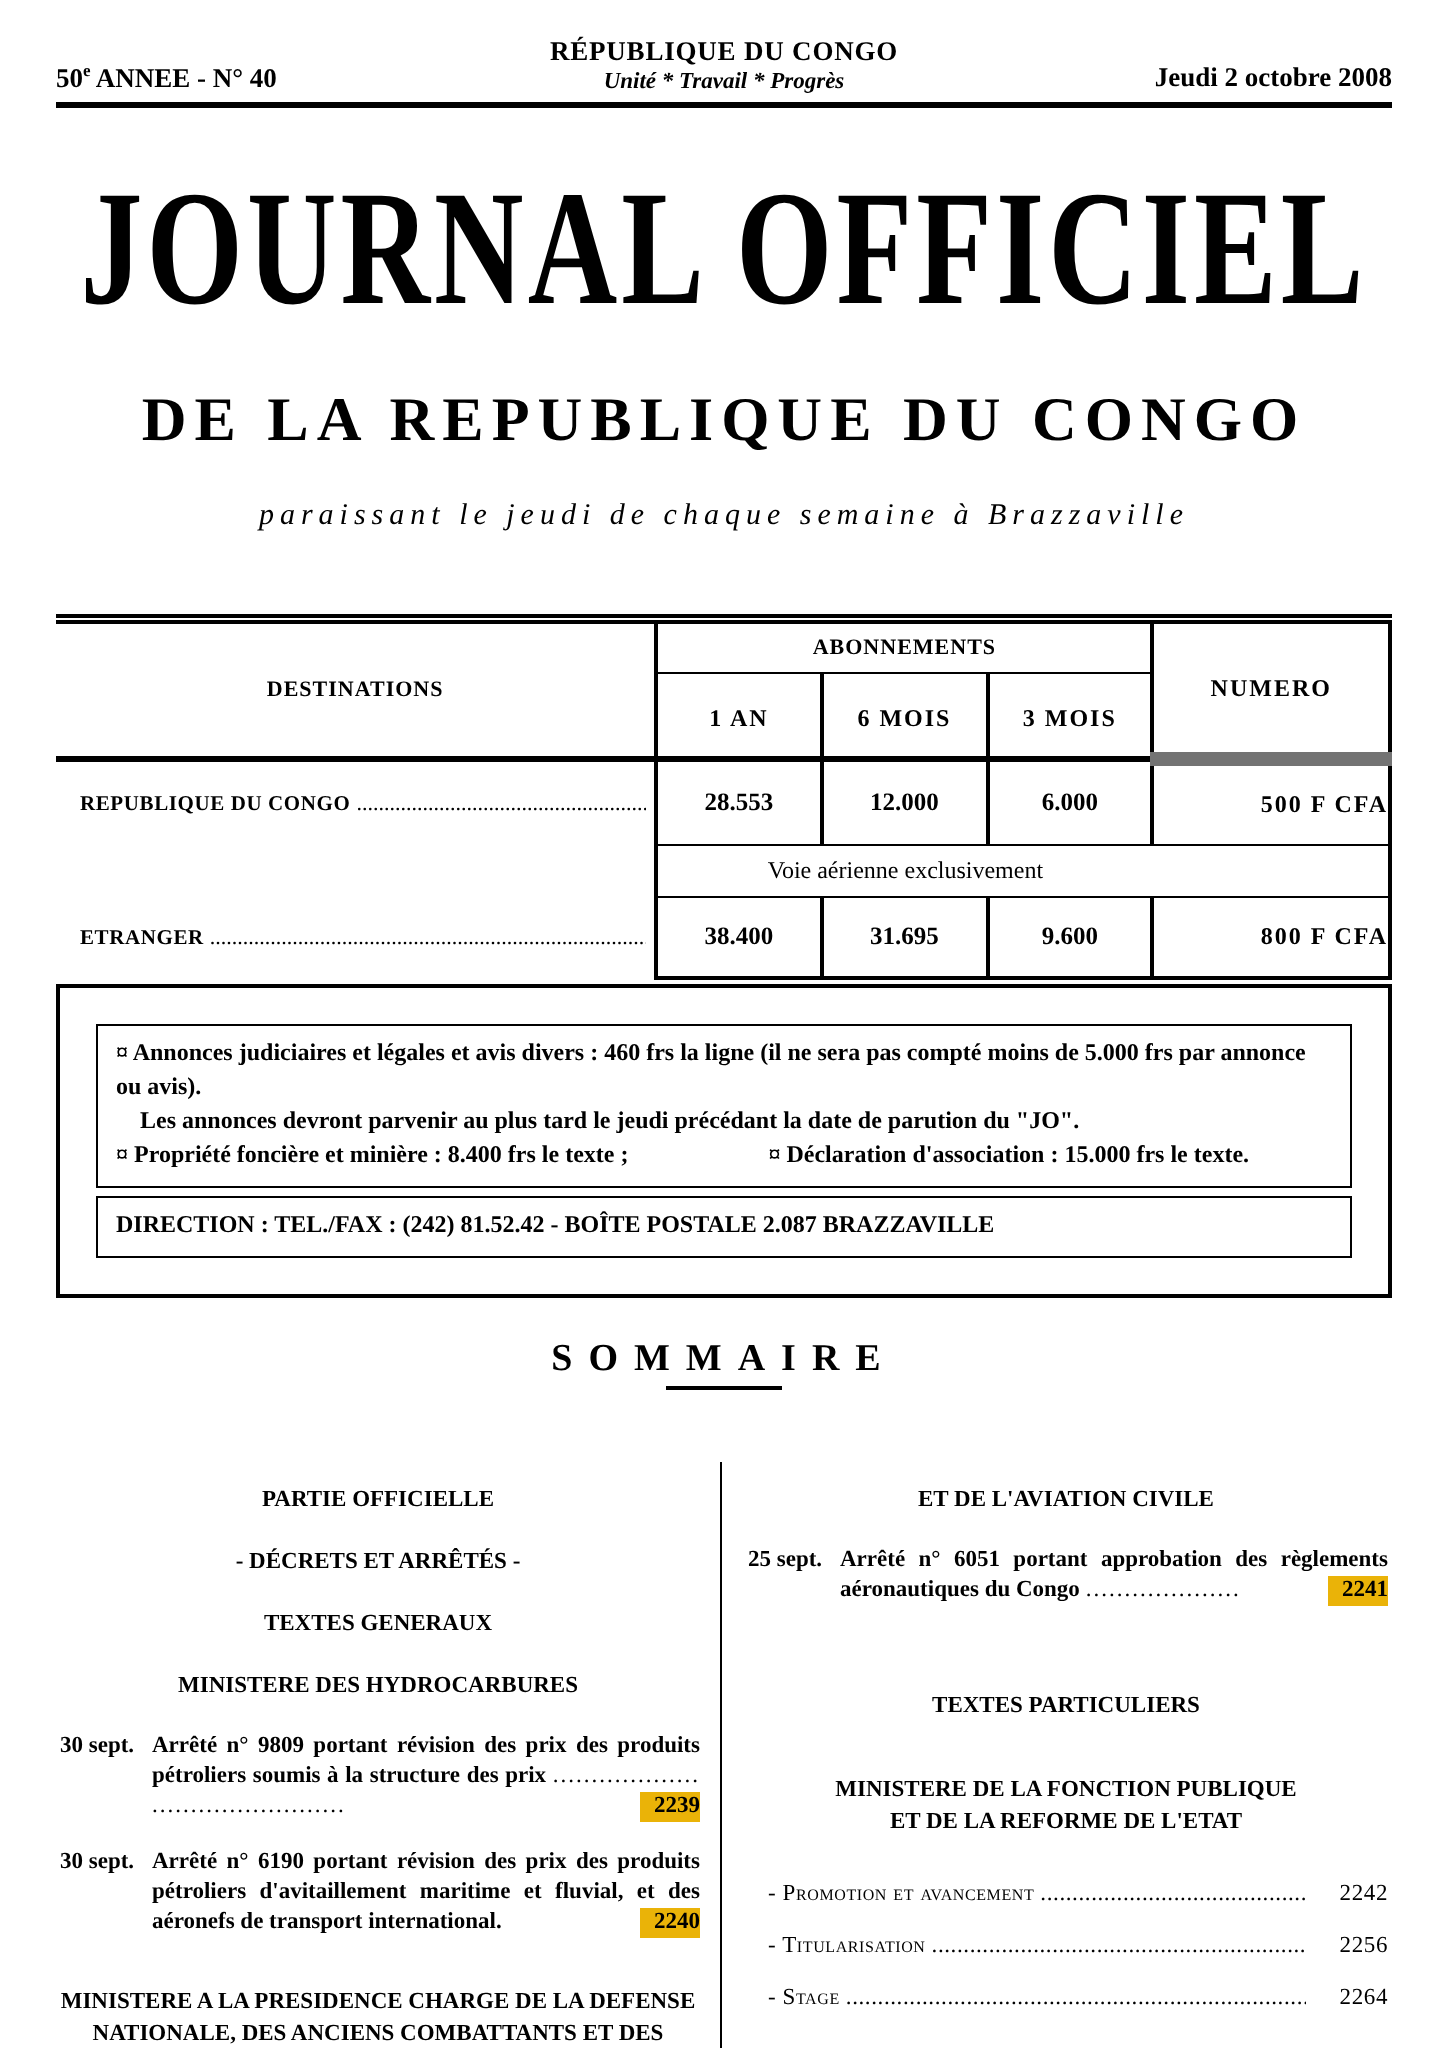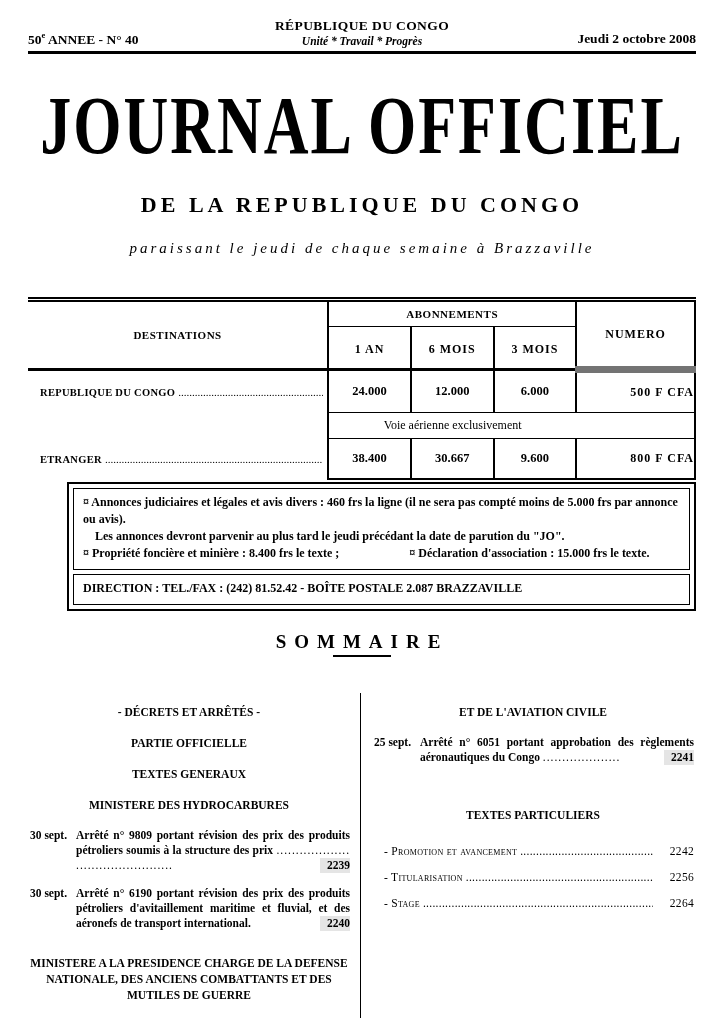--- a/index.html
+++ b/index.html
@@ -24,21 +24,21 @@
   .top-rule { height: 3px; background: #000; margin-top: 4px; }
 
   
   .masthead { text-align: center; }
   .m-title {
     margin-top: 40px;
     font-size: 62px; font-weight: bold; letter-spacing: 2px;
     line-height: 1; transform: scaleY(1.32); transform-origin: center;
     white-space: nowrap;
   }
-  .m-sub { margin-top: 36px; font-size: 22px; font-weight: bold; letter-spacing: 4px; white-space: nowrap; }
+  .m-sub { margin-top: 36px; font-size: 31px; font-weight: bold; letter-spacing: 4px; white-space: nowrap; }
   .m-tag { margin-top: 22px; font-size: 15px; font-style: italic; letter-spacing: 3px; white-space: nowrap; }
 
   
   .subs-wrap { margin-top: 40px; border-top: 5px double #000; }
   table.subs { width: 100%; border-collapse: collapse; table-layout: fixed; }
   table.subs td { vertical-align: middle; }
   col.c-dest { width: 45%; }
   col.c-p { width: 12.4%; }
   col.c-n { width: 17.8%; }
   .h-dest { text-align: center; font-weight: bold; font-size: 11px; letter-spacing: .5px; border-bottom: 3px solid #000; }
@@ -54,21 +54,21 @@
   .dest-flex .ldr { flex: 1; overflow: hidden; white-space: nowrap; font-size: 11px; margin-left: 3px; }
   .d-price { text-align: center; font-weight: bold; font-size: 12.5px; border-left: 2px solid #000; padding: 12px 0; }
   .d-num   { text-align: right; font-weight: bold; font-size: 12px; letter-spacing: 1px;
              border-left: 2px solid #000; border-right: 2px solid #000; padding: 12px 0; }
   tr.row1 .d-price, tr.row1 .d-num { border-bottom: 1px solid #000; }
   .d-voie { text-align: center; font-size: 12px; border-left: 2px solid #000; border-bottom: 1px solid #000; padding: 5px 0; }
   .d-numempty { border-right: 2px solid #000; border-bottom: 1px solid #000; }
   tr.row2 .d-price, tr.row2 .d-num { border-bottom: 2px solid #000; }
 
   
-  .notices { margin-top: 2px; border: 2px solid #000; padding: 4px; margin-left: 39px; }
+  .notices { margin-top: 2px; border: 2px solid #000; padding: 18px; }
   .nbox { border: 1px solid #000; padding: 5px 9px 7px 9px; font-size: 12px; font-weight: bold; line-height: 17px; }
   .nbox + .nbox { margin-top: 4px; }
   .nbox .cont { padding-left: 12px; }
   .nbox .pair { display: flex; }
   .nbox .pair .pb { margin-left: 70px; }
   .nbox .just { text-align: justify; }
 
   
   .som-title { margin-top: 16px; text-align: center; }
   .som-title .word { font-size: 19px; font-weight: bold; letter-spacing: 8px; margin-top: 20px; }
@@ -77,21 +77,21 @@
   
   .columns { display: flex; margin-top: 32px; }
   .colL, .colR { width: 322px; }
   .divider { width: 1px; background: #000; margin: 4px 11px 0 10px; }
   .shead { text-align: center; font-weight: bold; font-size: 11.5px; line-height: 16px; margin: 15px 0; }
   .shead .ln { display: block; }
   .entry { position: relative; padding-left: 48px; text-align: justify;
            font-size: 11.5px; line-height: 15px; font-weight: bold; margin: 13px 0; }
   .entry .edate { position: absolute; left: 2px; top: 0; }
   .entry .edots { word-break: break-all; line-break: anywhere; letter-spacing: 1px; font-weight: normal; }
-  .entry .epage { position: absolute; right: 0; bottom: 0; background: #e5e5e5; padding-left: 7px; }
+  .entry .epage { position: absolute; right: 0; bottom: 0; background: #eab308; padding-left: 7px; }
   .items { margin-top: 22px; }
   .item { display: flex; align-items: baseline; font-variant: small-caps;
           font-size: 11.5px; letter-spacing: .3px; margin: 14px 0; padding-left: 12px; }
   .item .ldr { flex: 1; overflow: hidden; white-space: nowrap; margin: 0 3px; font-variant: normal; }
   .item .pg { width: 38px; text-align: right; font-variant: normal; flex: none; }
 </style>
 </head>
 <body>
 
 <div class="page">
@@ -132,39 +132,39 @@
         <td class="h-period">6 MOIS</td>
         <td class="h-period">3 MOIS</td>
       </tr>
       <tr class="row1">
         <td class="d-dest">
           <div class="dest-flex">
             <span class="lbl">REPUBLIQUE DU CONGO</span>
             <span class="ldr">................................................................................................................................</span>
           </div>
         </td>
-        <td class="d-price">24.000</td>
+        <td class="d-price">28.553</td>
         <td class="d-price">12.000</td>
         <td class="d-price">6.000</td>
         <td class="d-num">500 F CFA</td>
       </tr>
       <tr>
         <td></td>
         <td class="d-voie" colspan="3">Voie aérienne exclusivement</td>
         <td class="d-numempty"></td>
       </tr>
       <tr class="row2">
         <td class="d-dest">
           <div class="dest-flex">
             <span class="lbl">ETRANGER</span>
             <span class="ldr">................................................................................................................................</span>
           </div>
         </td>
         <td class="d-price">38.400</td>
-        <td class="d-price">30.667</td>
+        <td class="d-price">31.695</td>
         <td class="d-price">9.600</td>
         <td class="d-num">800 F CFA</td>
       </tr>
     </tbody>
       </table>
   </div>
 
   <div class="notices">
     <div class="nbox">
       <div><span>¤</span> <span>Annonces judiciaires et légales et avis divers : 460 frs la ligne (il ne sera pas compté moins de 5.000 frs par annonce ou avis).</span></div>
@@ -180,22 +180,22 @@
   </div>
 
   <div class="som-title">
     <div class="word">SOMMAIRE</div>
     <div class="rule"></div>
   </div>
 
   <div class="columns">
 
     <div class="colL">
+      <div class="shead">PARTIE OFFICIELLE</div>
       <div class="shead">- DÉCRETS ET ARRÊTÉS -</div>
-      <div class="shead">PARTIE OFFICIELLE</div>
       <div class="shead">TEXTES GENERAUX</div>
       <div class="shead">MINISTERE DES HYDROCARBURES</div>
 
       <div class="entry">
         <span class="edate">30 sept.</span><span class="etext">Arrêté n° 9809 portant révision des prix des produits pétroliers soumis à la structure des prix </span><span class="edots">............................................</span>
         <span class="epage">2239</span>
       </div>
       <div class="entry">
         <span class="edate">30 sept.</span><span class="etext">Arrêté n° 6190 portant révision des prix des produits pétroliers d'avitaillement maritime et fluvial, et des aéronefs de transport international.</span>
         <span class="epage">2240</span>
@@ -216,20 +216,24 @@
         <span class="ln">ET DE L'AVIATION CIVILE</span>
       </div>
 
       <div class="entry">
         <span class="edate">25 sept.</span><span class="etext">Arrêté n° 6051 portant approbation des règlements aéronautiques du Congo </span><span class="edots">....................</span>
         <span class="epage">2241</span>
       </div>
 
       <div class="shead" style="margin-top:42px;">TEXTES PARTICULIERS</div>
 
+      <div class="shead" style="margin-top:26px;">
+        <span class="ln">MINISTERE DE LA FONCTION PUBLIQUE</span>
+        <span class="ln">ET DE LA REFORME DE L'ETAT</span>
+      </div>
 
       <div class="items">
         <div class="item">
           <span>- Promotion et avancement</span>
           <span class="ldr">................................................................................................................................</span>
           <span class="pg">2242</span>
         </div>
         <div class="item">
           <span>- Titularisation</span>
           <span class="ldr">................................................................................................................................</span>

